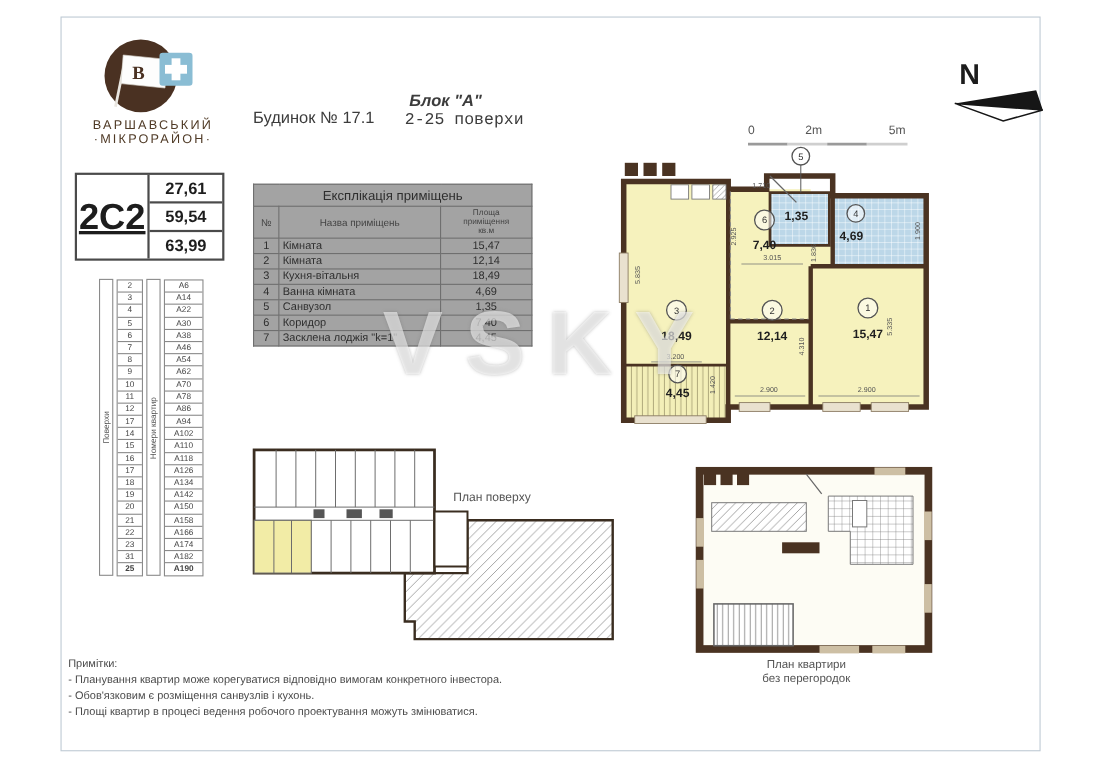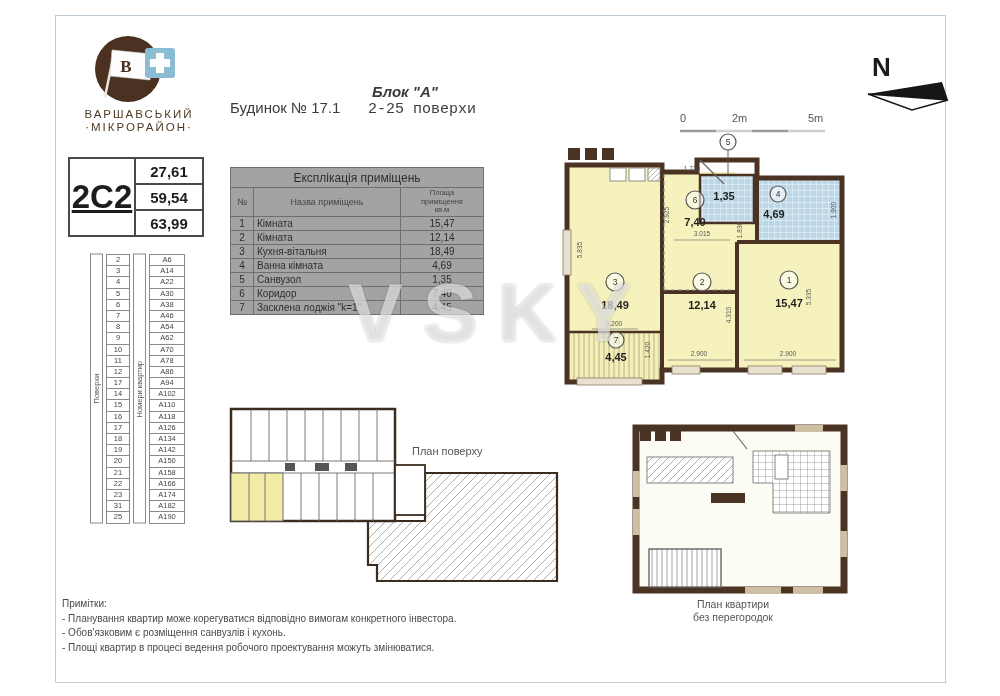--- a/index.html
+++ b/index.html
@@ -36,21 +36,21 @@
   .expl .sum{font-size:9.5px;line-height:10.5px;}
   .expl .sv{font-weight:bold;text-align:center;}
 
   
   .flgrp{display:flex;gap:3px;left:90px;top:254px;}
   .vlab{writing-mode:vertical-rl;transform:rotate(180deg);border:1px solid #8a8a8a;
         font-size:7.5px;color:#555;text-align:center;padding:2px 1px;background:#fff;}
   .colbox{border:1px solid #8a8a8a;background:#fff;}
   .colbox .c{height:10.2px;line-height:10.2px;font-size:7.5px;color:#444;text-align:center;
              border-bottom:1px solid #8a8a8a;}
-  .colbox .c:last-child{border-bottom:none;}
+  .colbox .c:last-child{border-bottom:none;font-weight:bold;}
   .fcol .c{width:22px;}
   .acol .c{width:34px;}
 
   
   .areaT{font:bold 11px "Liberation Sans",sans-serif;fill:#1f1f1f;}
   .numT{font:8.5px "Liberation Sans",sans-serif;fill:#333;}
   .dimT{font:6.5px "Liberation Sans",sans-serif;fill:#555;}
   .lblT{font:11px "Liberation Sans",sans-serif;fill:#555;}
 
   

